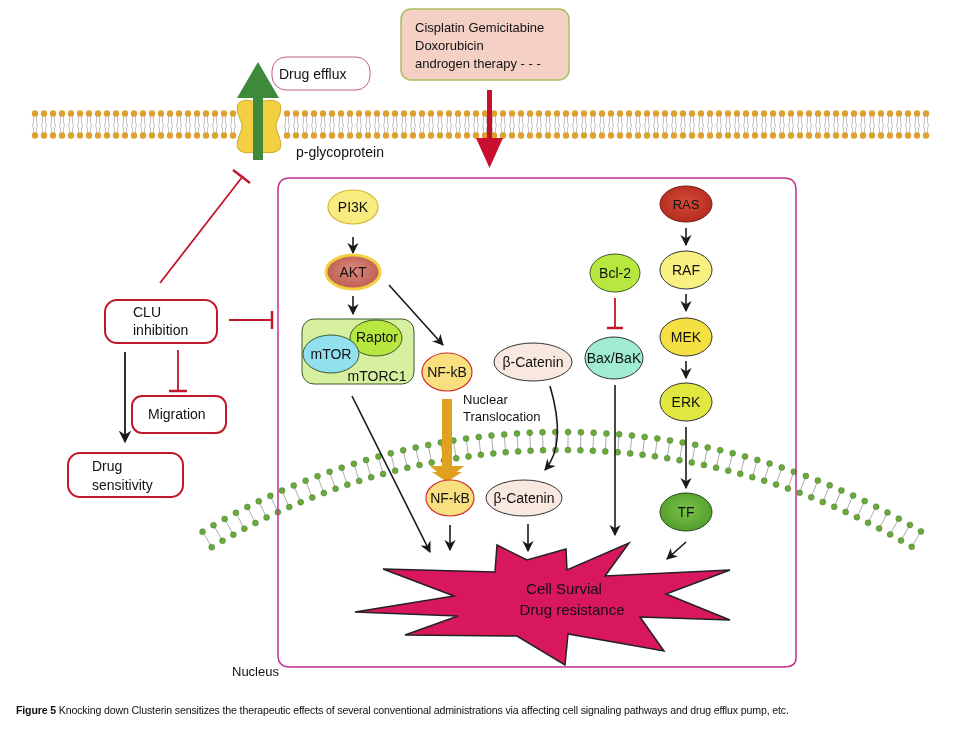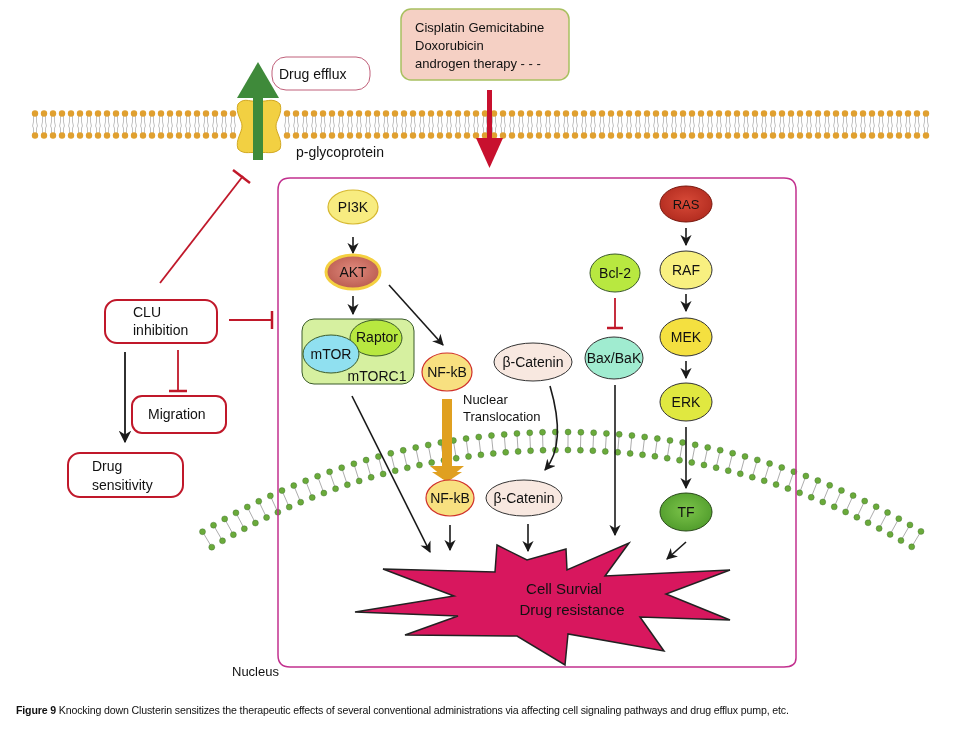--- a/index.html
+++ b/index.html
@@ -1055,13 +1055,13 @@
 
   <g>
     <polygon points="497,545 527,560 566,549 567,570 629,543 605,576 730,570 666,594 730,620 640,617 664,651 568,634 565,665 517,636 405,635 458,616 355,612 454,596 383,569 495,572" fill="#d8175e" stroke="#222" stroke-width="1.5"></polygon>
     <text class="t" x="564" y="594" font-size="15" text-anchor="middle">Cell Survial</text>
     <text class="t" x="572" y="615" font-size="15" text-anchor="middle">Drug resistance</text>
   </g>
 
   <text class="t" x="232" y="676" font-size="13">Nucleus</text>
 </svg>
 
-<div id="caption"><b>Figure 9</b><span> Knocking down Clusterin sensitizes the therapeutic effects of several conventional administrations via affecting cell signaling pathways and drug efflux pump, etc.</span></div>
+<div id="caption"><b>Figure 5</b><span> Knocking down Clusterin sensitizes the therapeutic effects of several conventional administrations via affecting cell signaling pathways and drug efflux pump, etc.</span></div>
 
 </body></html>

